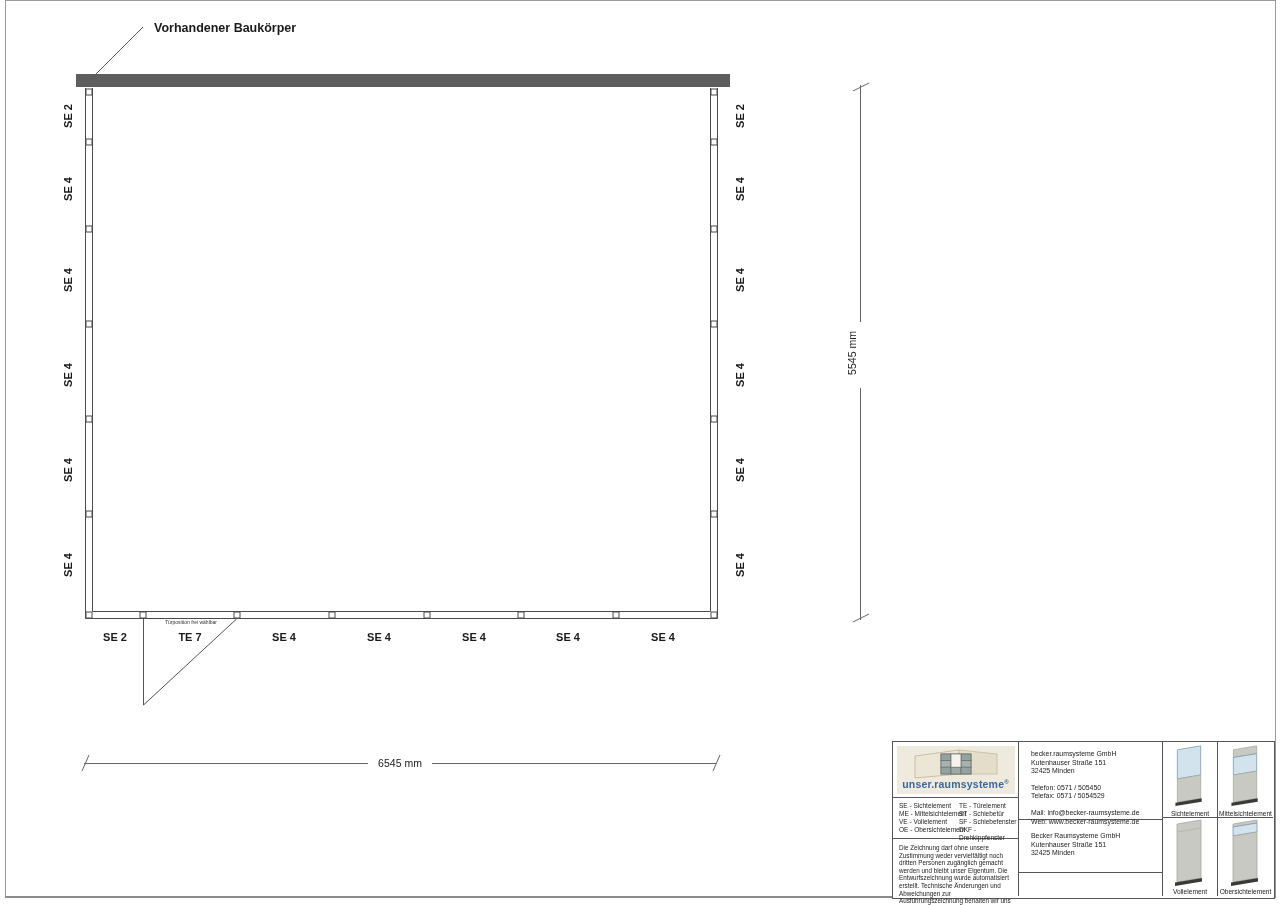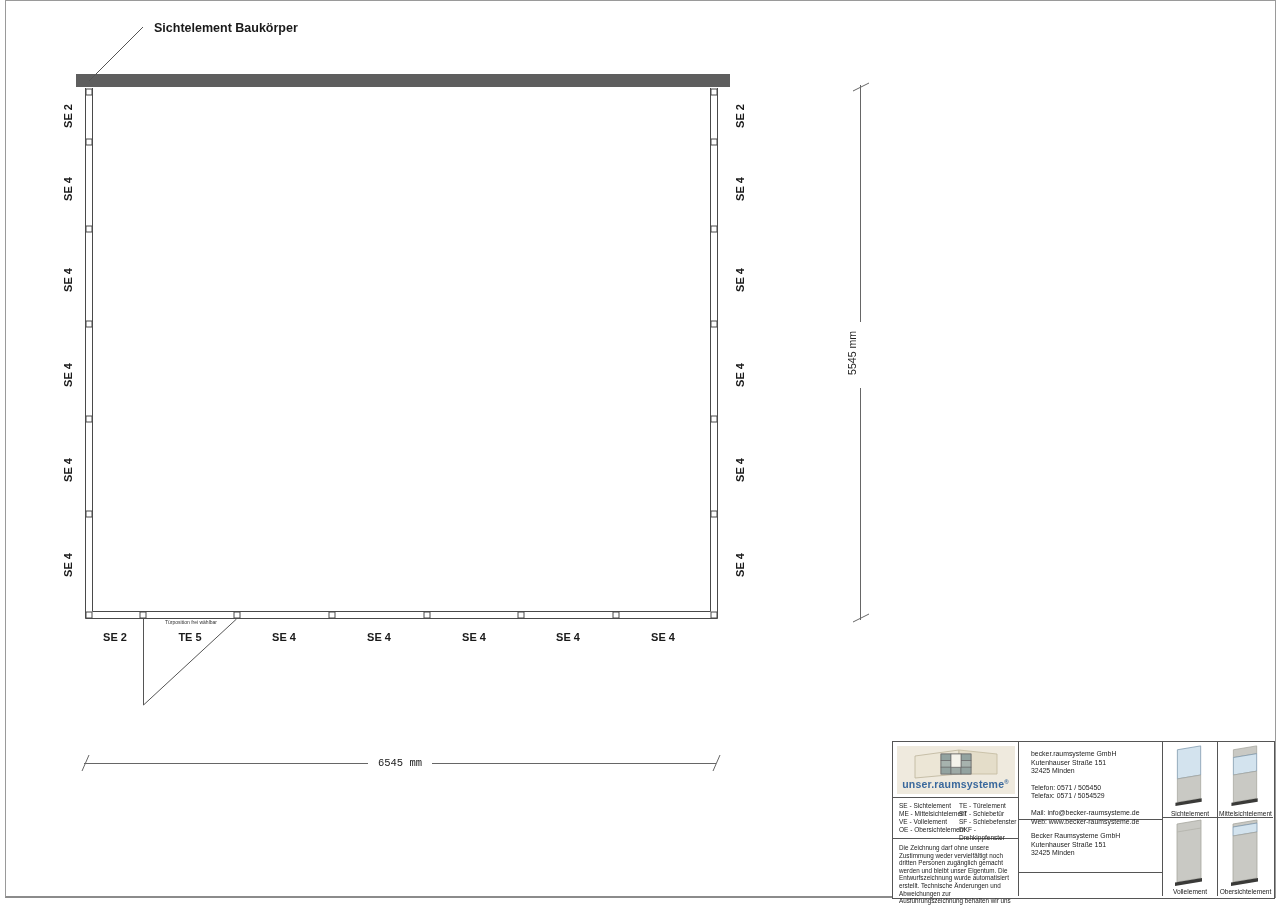--- a/index.html
+++ b/index.html
@@ -10,21 +10,21 @@
   svg{position:absolute;left:0;top:0;}
 
   .annot-title{position:absolute;left:154px;top:21px;font-size:12.5px;font-weight:bold;white-space:nowrap;}
   .vlabel{position:absolute;font-size:11px;font-weight:bold;white-space:nowrap;
           transform:translate(-50%,-50%) rotate(-90deg);}
   .hlabel{position:absolute;font-size:11px;font-weight:bold;white-space:nowrap;
           transform:translate(-50%,0);}
   .door-note{position:absolute;left:191px;top:619px;font-size:5px;color:#333;white-space:nowrap;
              transform:translate(-50%,0);}
   .dim-h{position:absolute;left:400px;top:757px;font-size:10.5px;color:#222;white-space:nowrap;
-         transform:translate(-50%,0);font-family:Liberation Mono, monospace;}
+         transform:translate(-50%,0);}
   .dim-v{position:absolute;left:852px;top:353px;font-size:10.5px;color:#222;white-space:nowrap;
          transform:translate(-50%,-50%) rotate(-90deg);}
 
   
   .tblock{position:absolute;left:892px;top:741px;width:381px;height:156px;
           border:1px solid #555;background:#fff;font-size:6.5px;color:#222;}
   .cell{position:absolute;box-sizing:border-box;}
   .br{border-right:1px solid #555;}
   .bb{border-bottom:1px solid #555;}
 
@@ -105,38 +105,38 @@
       <line x1="860.5" y1="388" x2="860.5" y2="620"></line>
       <line x1="853" y1="91" x2="869" y2="83"></line>
       <line x1="853" y1="622" x2="869" y2="614"></line>
       <line x1="84" y1="763.5" x2="368" y2="763.5"></line>
       <line x1="432" y1="763.5" x2="716" y2="763.5"></line>
       <line x1="82" y1="771" x2="89" y2="755"></line>
       <line x1="713" y1="771" x2="720" y2="755"></line>
     </g>
   </svg>
 
-  <div class="annot-title">Sichtelement Baukörper</div>
+  <div class="annot-title">Vorhandener Baukörper</div>
 
   <span class="vlabel" style="left:68px;top:116px">SE 2</span>
   <span class="vlabel" style="left:68px;top:189px">SE 4</span>
   <span class="vlabel" style="left:68px;top:280px">SE 4</span>
   <span class="vlabel" style="left:68px;top:375px">SE 4</span>
   <span class="vlabel" style="left:68px;top:470px">SE 4</span>
   <span class="vlabel" style="left:68px;top:565px">SE 4</span>
 
   <span class="vlabel" style="left:740px;top:116px">SE 2</span>
   <span class="vlabel" style="left:740px;top:189px">SE 4</span>
   <span class="vlabel" style="left:740px;top:280px">SE 4</span>
   <span class="vlabel" style="left:740px;top:375px">SE 4</span>
   <span class="vlabel" style="left:740px;top:470px">SE 4</span>
   <span class="vlabel" style="left:740px;top:565px">SE 4</span>
 
   <span class="hlabel" style="left:115px;top:631px">SE 2</span>
-  <span class="hlabel" style="left:190px;top:631px">TE 5</span>
+  <span class="hlabel" style="left:190px;top:631px">TE 7</span>
   <span class="hlabel" style="left:284px;top:631px">SE 4</span>
   <span class="hlabel" style="left:379px;top:631px">SE 4</span>
   <span class="hlabel" style="left:474px;top:631px">SE 4</span>
   <span class="hlabel" style="left:568px;top:631px">SE 4</span>
   <span class="hlabel" style="left:663px;top:631px">SE 4</span>
 
   <span class="door-note">Türposition frei wählbar</span>
 
   <span class="dim-h">6545 mm</span>
   <span class="dim-v">5545 mm</span>

